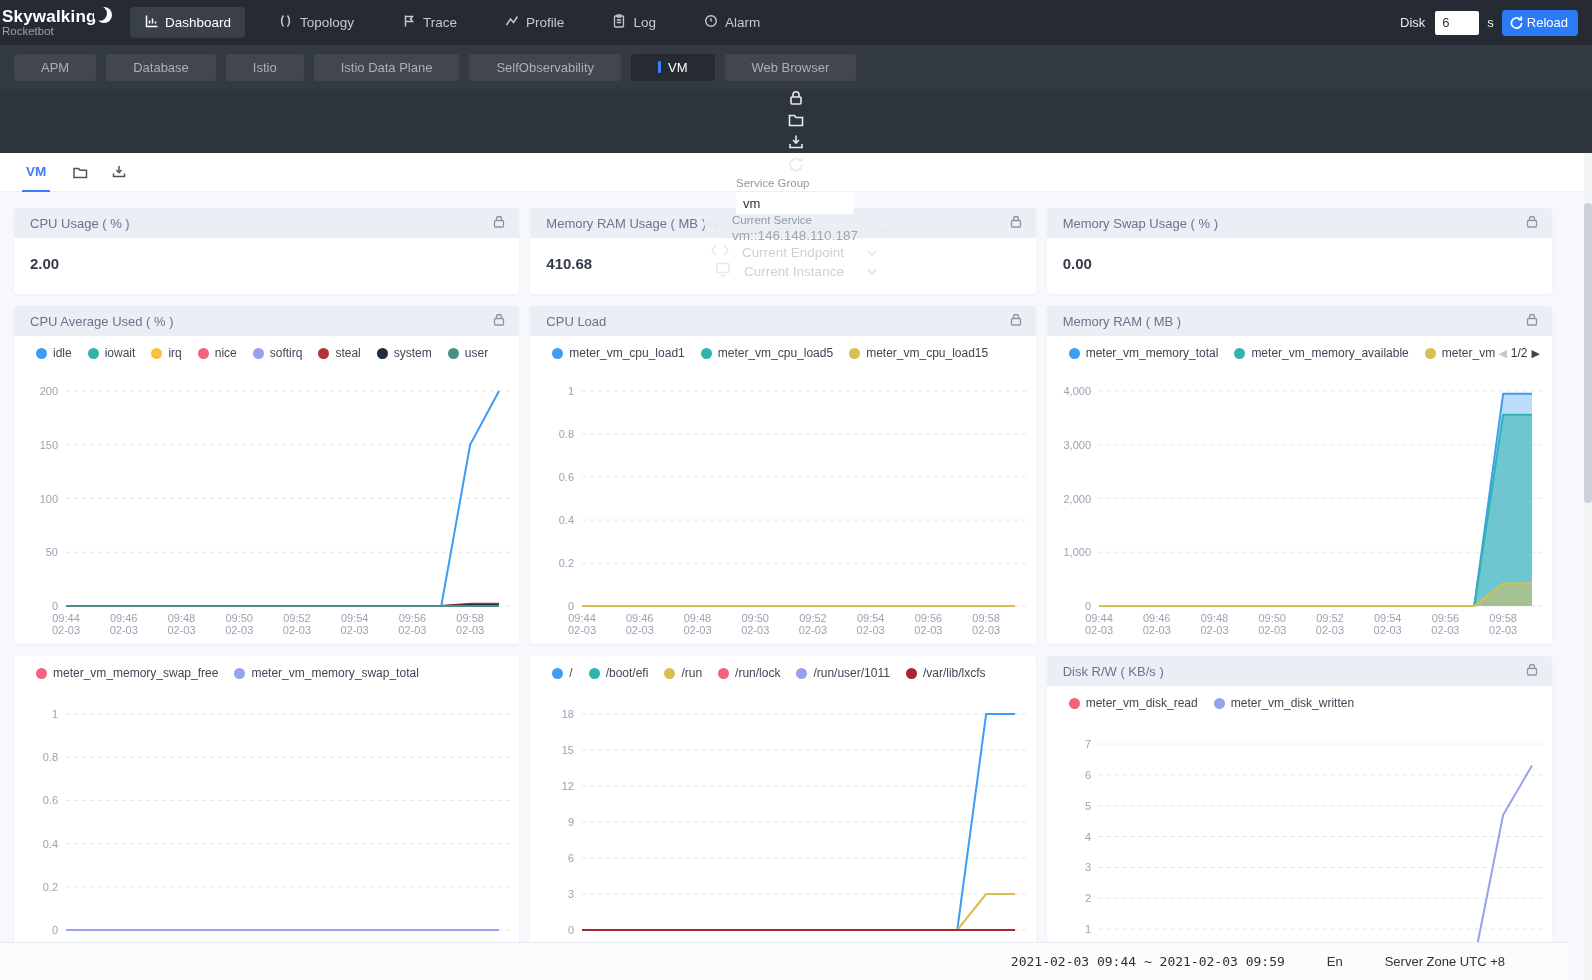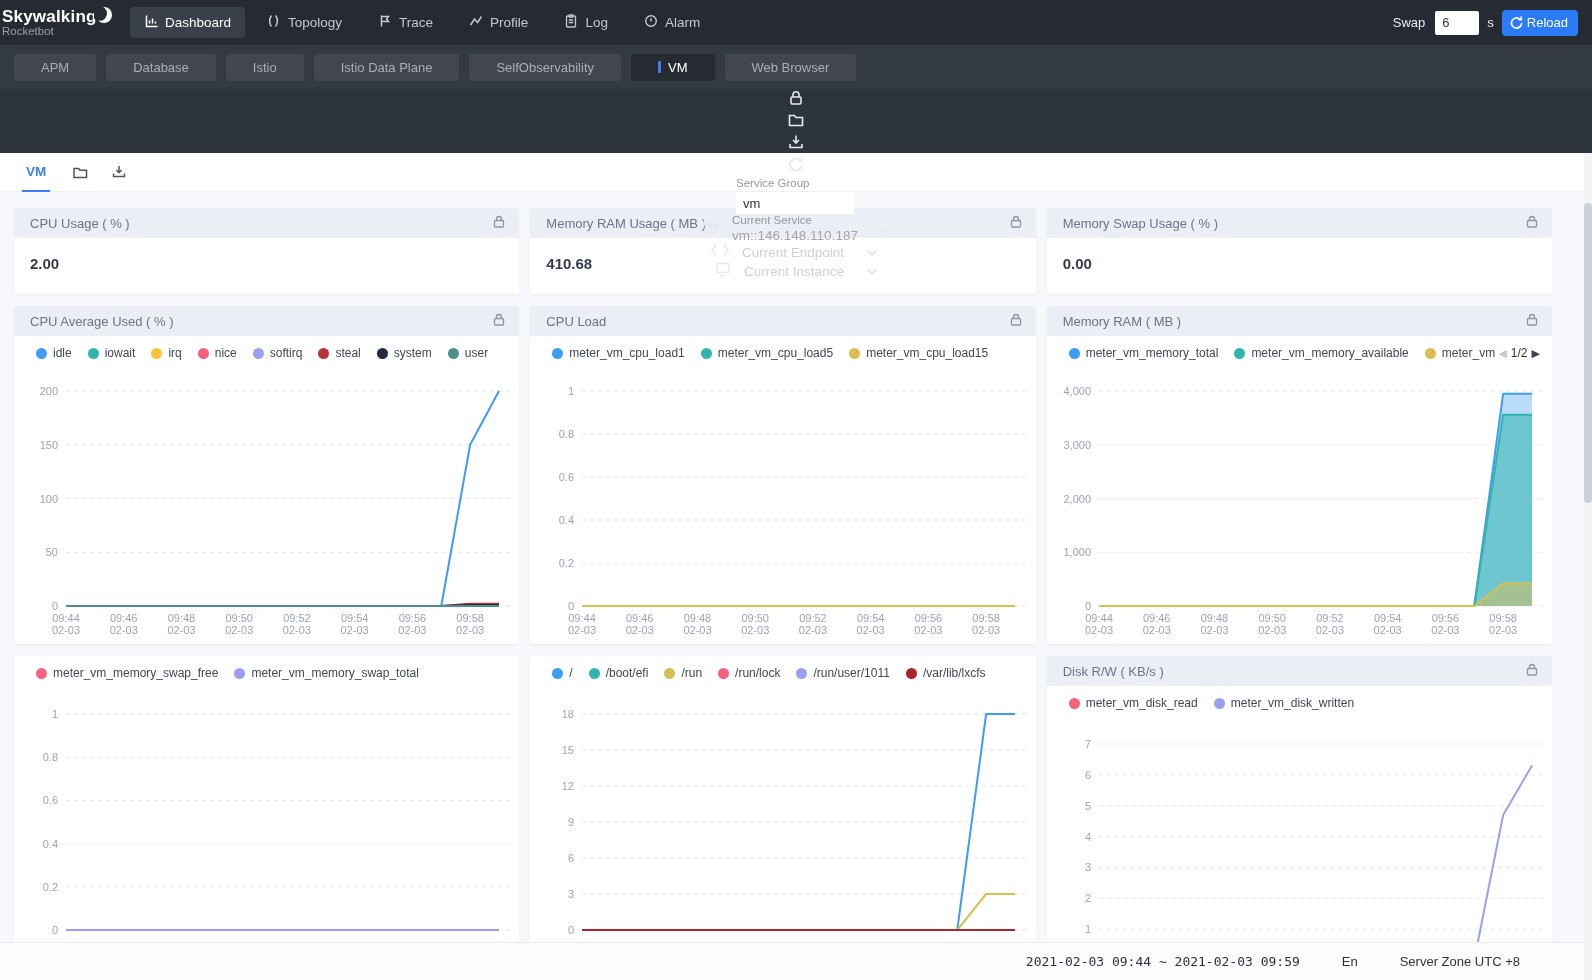--- a/index.html
+++ b/index.html
@@ -6,21 +6,21 @@
   html,body { width:1592px; height:980px; overflow:hidden; }
   body { font-family:"Liberation Sans", sans-serif; background:#f6f8fb; position:relative; }
 
   
   .navbar { position:absolute; top:0; left:0; right:0; height:45px; background:#262b33;
             display:flex; align-items:center; z-index:10; }
   .logo { margin-left:2px; width:118px; line-height:1.05; position:relative; }
   .logo-title { color:#fff; font-size:17px; font-weight:bold; letter-spacing:.2px; }
   .logo-sub { color:#97a0aa; font-size:11.5px; }
   .logo-moon { position:absolute; left:92px; top:-3px; }
-  .nav-menu { display:flex; align-items:center; gap:8px; margin-left:10px; }
+  .nav-menu { display:flex; align-items:center; gap:20px; margin-left:10px; }
   .nav-item { display:flex; align-items:center; gap:7px; color:#c3c9d1; font-size:13.5px;
               padding:7px 14px; border-radius:4px; cursor:pointer; }
   .nav-item.active { background:#3a4049; color:#fff; }
   .nav-right { margin-left:auto; display:flex; align-items:center; gap:8px; margin-right:14px; }
   .auto-label { color:#e8ebee; font-size:13px; margin-right:2px; }
   .auto-input { width:44px; height:24px; border:none; border-radius:2px; background:#fff;
                 font-size:13px; color:#333; padding-left:7px; font-family:"Liberation Sans",sans-serif; }
   .auto-unit { color:#e8ebee; font-size:13px; }
   .reload-btn { height:26px; background:#2a7bf5; color:#fff; font-size:13px; border:none;
                 border-radius:4px; display:flex; align-items:center; gap:3px; padding:0 10px 0 7px;
@@ -73,21 +73,21 @@
   .lg-label { font-size:12px; color:#3f4655; }
   .pager { flex:0 0 auto; display:flex; align-items:center; gap:4px; }
   .pg-prev { color:#c3c9d4; font-size:11px; cursor:pointer; }
   .pg-next { color:#3a4150; font-size:11px; cursor:pointer; }
   .pg-num  { font-size:12px; color:#333; }
 
   svg.chart { display:block; }
   svg.chart text.tick { font-family:"Liberation Sans",sans-serif; font-size:11px; fill:#9aa2b3; }
 
   
-  .footer { position:absolute; left:0; right:8px; bottom:0; height:38px; background:#fcfcfd;
+  .footer { position:absolute; left:0; right:23px; bottom:0; height:38px; background:#fcfcfd;
             border-top:1px solid #e7eaef; display:flex; align-items:center; justify-content:flex-end;
             gap:42px; padding-right:64px; z-index:12; }
   .f-time { font-family:"DejaVu Sans Mono", monospace; font-size:13px; color:#2a3140; cursor:pointer; }
   .f-lang, .f-zone { font-size:13px; color:#333; cursor:pointer; }
 
   
   .scroll-track { position:absolute; right:0; top:153px; bottom:0; width:8px; background:#f3f4f6; z-index:13; }
   .scroll-thumb { position:absolute; right:0; top:50px; height:300px; width:8px; background:#ccd0d8; border-radius:4px; }
 </style>
 </head>
@@ -141,21 +141,21 @@
     </div>
     <div class="nav-item">
       <span><svg width="14" height="14" fill="none" stroke="#c3c9d1" stroke-width="1.4">
             <circle cx="7" cy="7" r="5.3"></circle>
             <path d="M7 4.2v3.2"></path>
           </svg></span>
       <span>Alarm</span>
     </div>
   </div>
   <div class="nav-right">
-    <span class="auto-label">Swap</span>
+    <span class="auto-label">Disk</span>
     <input class="auto-input" value="6" style="">
     <span class="auto-unit">s</span>
     <button class="reload-btn">
       <span style="display:flex">
           <svg width="15" height="15" fill="none" stroke="#fff" stroke-width="1.7">
             <path d="M12.6 8a5.1 5.1 0 1 1-1.6-3.7"></path>
             <polyline points="12.3,1.6 12.3,4.6 9.3,4.6"></polyline>
           </svg>
         </span>
       <span>Reload</span>

